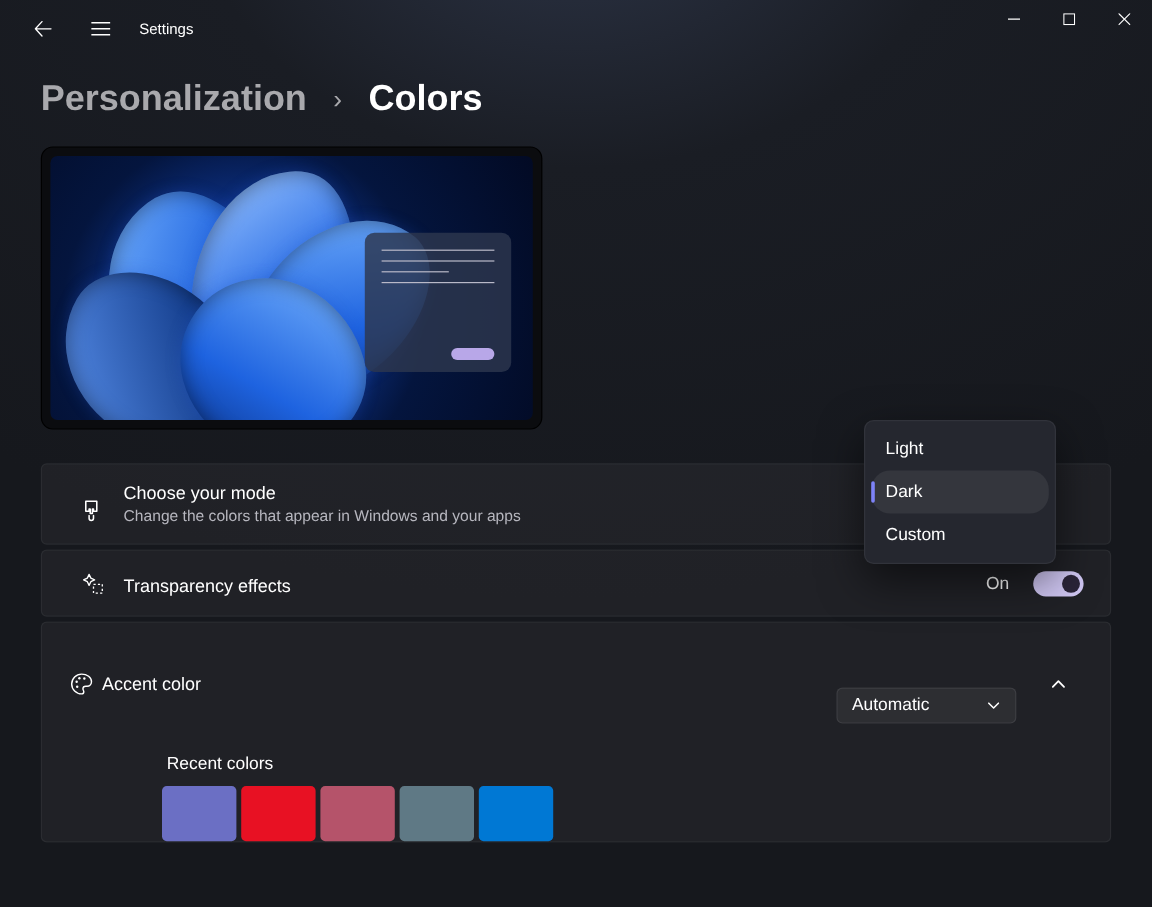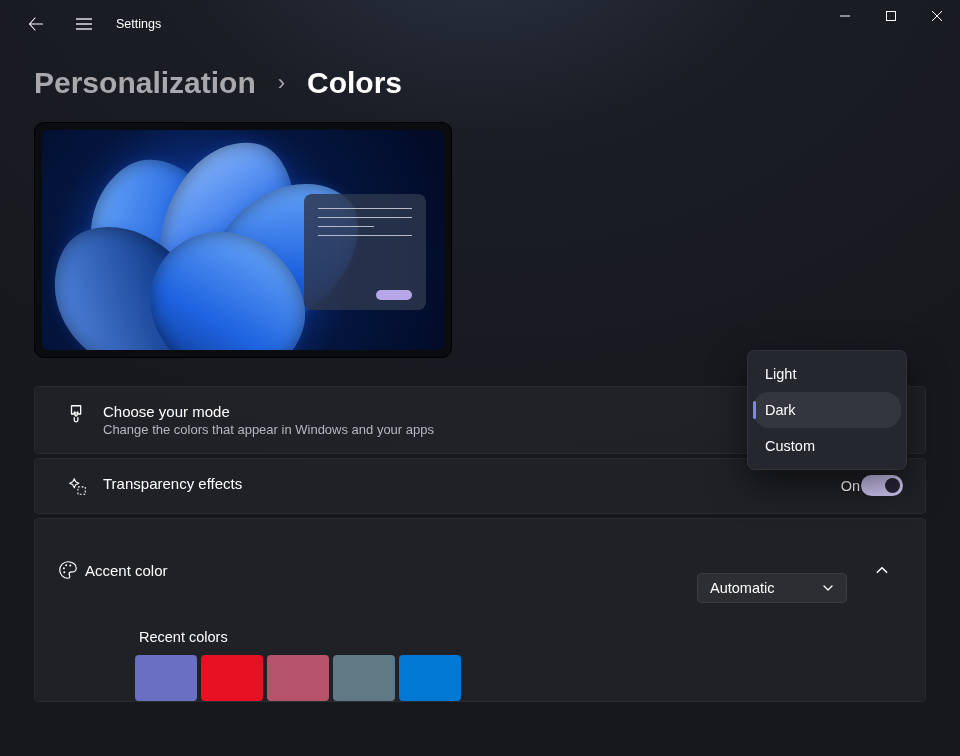--- a/index.html
+++ b/index.html
@@ -126,21 +126,21 @@
     border-radius: 5px;
     background: #b8a7e8;
   }
 
   
   .row {
     background: rgba(255,255,255,0.045);
     border: 1px solid rgba(255,255,255,0.05);
     border-radius: 5px;
     display: flex;
-    align-items: flex-start;
+    align-items: flex-end;
     padding: 16px 22px;
     margin-bottom: 4px;
     position: relative;
   }
   .row .icon-slot {
     width: 40px;
     display: flex;
     justify-content: center;
   }
   .row .text-col {
@@ -153,21 +153,21 @@
     color: #ffffff;
   }
   .row .subtitle {
     font-size: 13px;
     color: #b6b6be;
     margin-top: 2px;
   }
   .row .right {
     display: flex;
     align-items: center;
-    gap: 1px;
+    gap: 20px;
   }
 
   
   .toggle-label {
     font-size: 14.5px;
     color: #ffffff;
   }
   .toggle {
     width: 42px; height: 21px;
     border-radius: 11px;
@@ -398,17 +398,17 @@
           <div class="swatch" style="background: rgb(232, 17, 35);"></div>
           <div class="swatch" style="background: rgb(181, 83, 106);"></div>
           <div class="swatch" style="background: rgb(95, 121, 133);"></div>
           <div class="swatch" style="background: rgb(0, 120, 212);"></div>
         </div>
     </div>
   </div>
 
 </div>
 
-<div class="flyout" style="left:747px; top:350px;">
+<div class="flyout" style="left:720px; top:350px;">
   <div class="item">Light</div>
   <div class="item selected">Dark</div>
   <div class="item">Custom</div>
 </div>
 
 </body></html>

